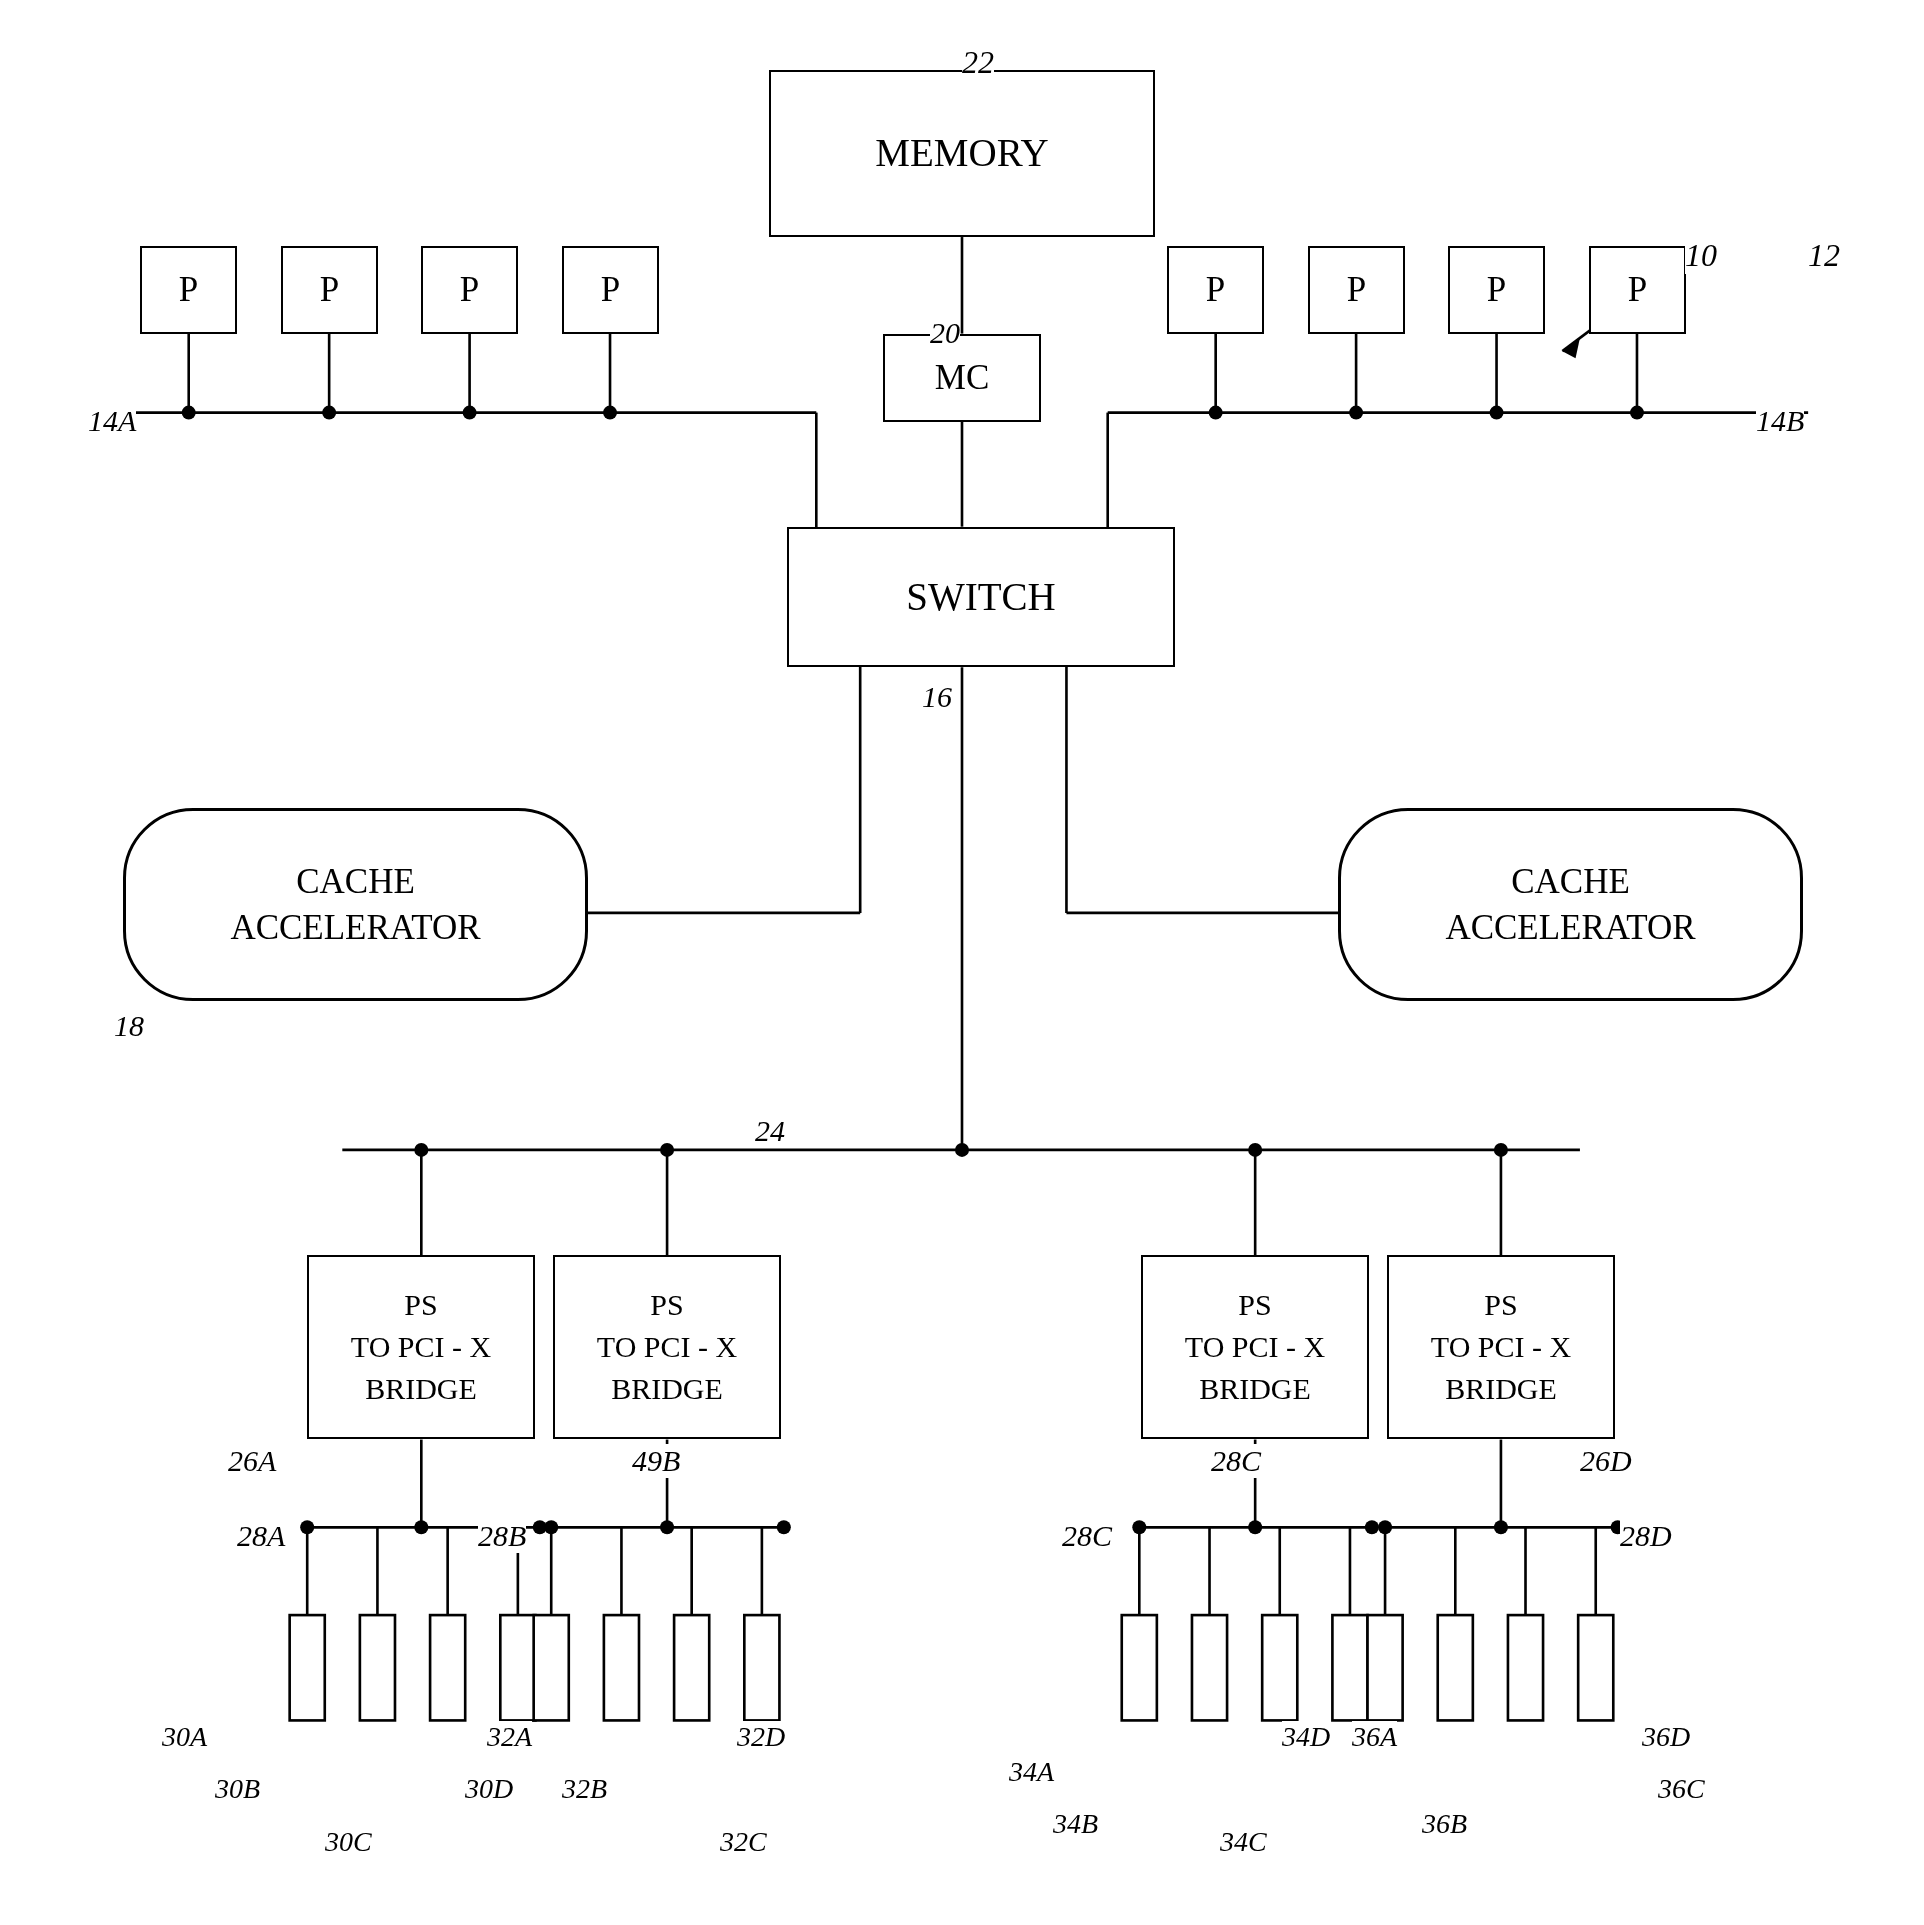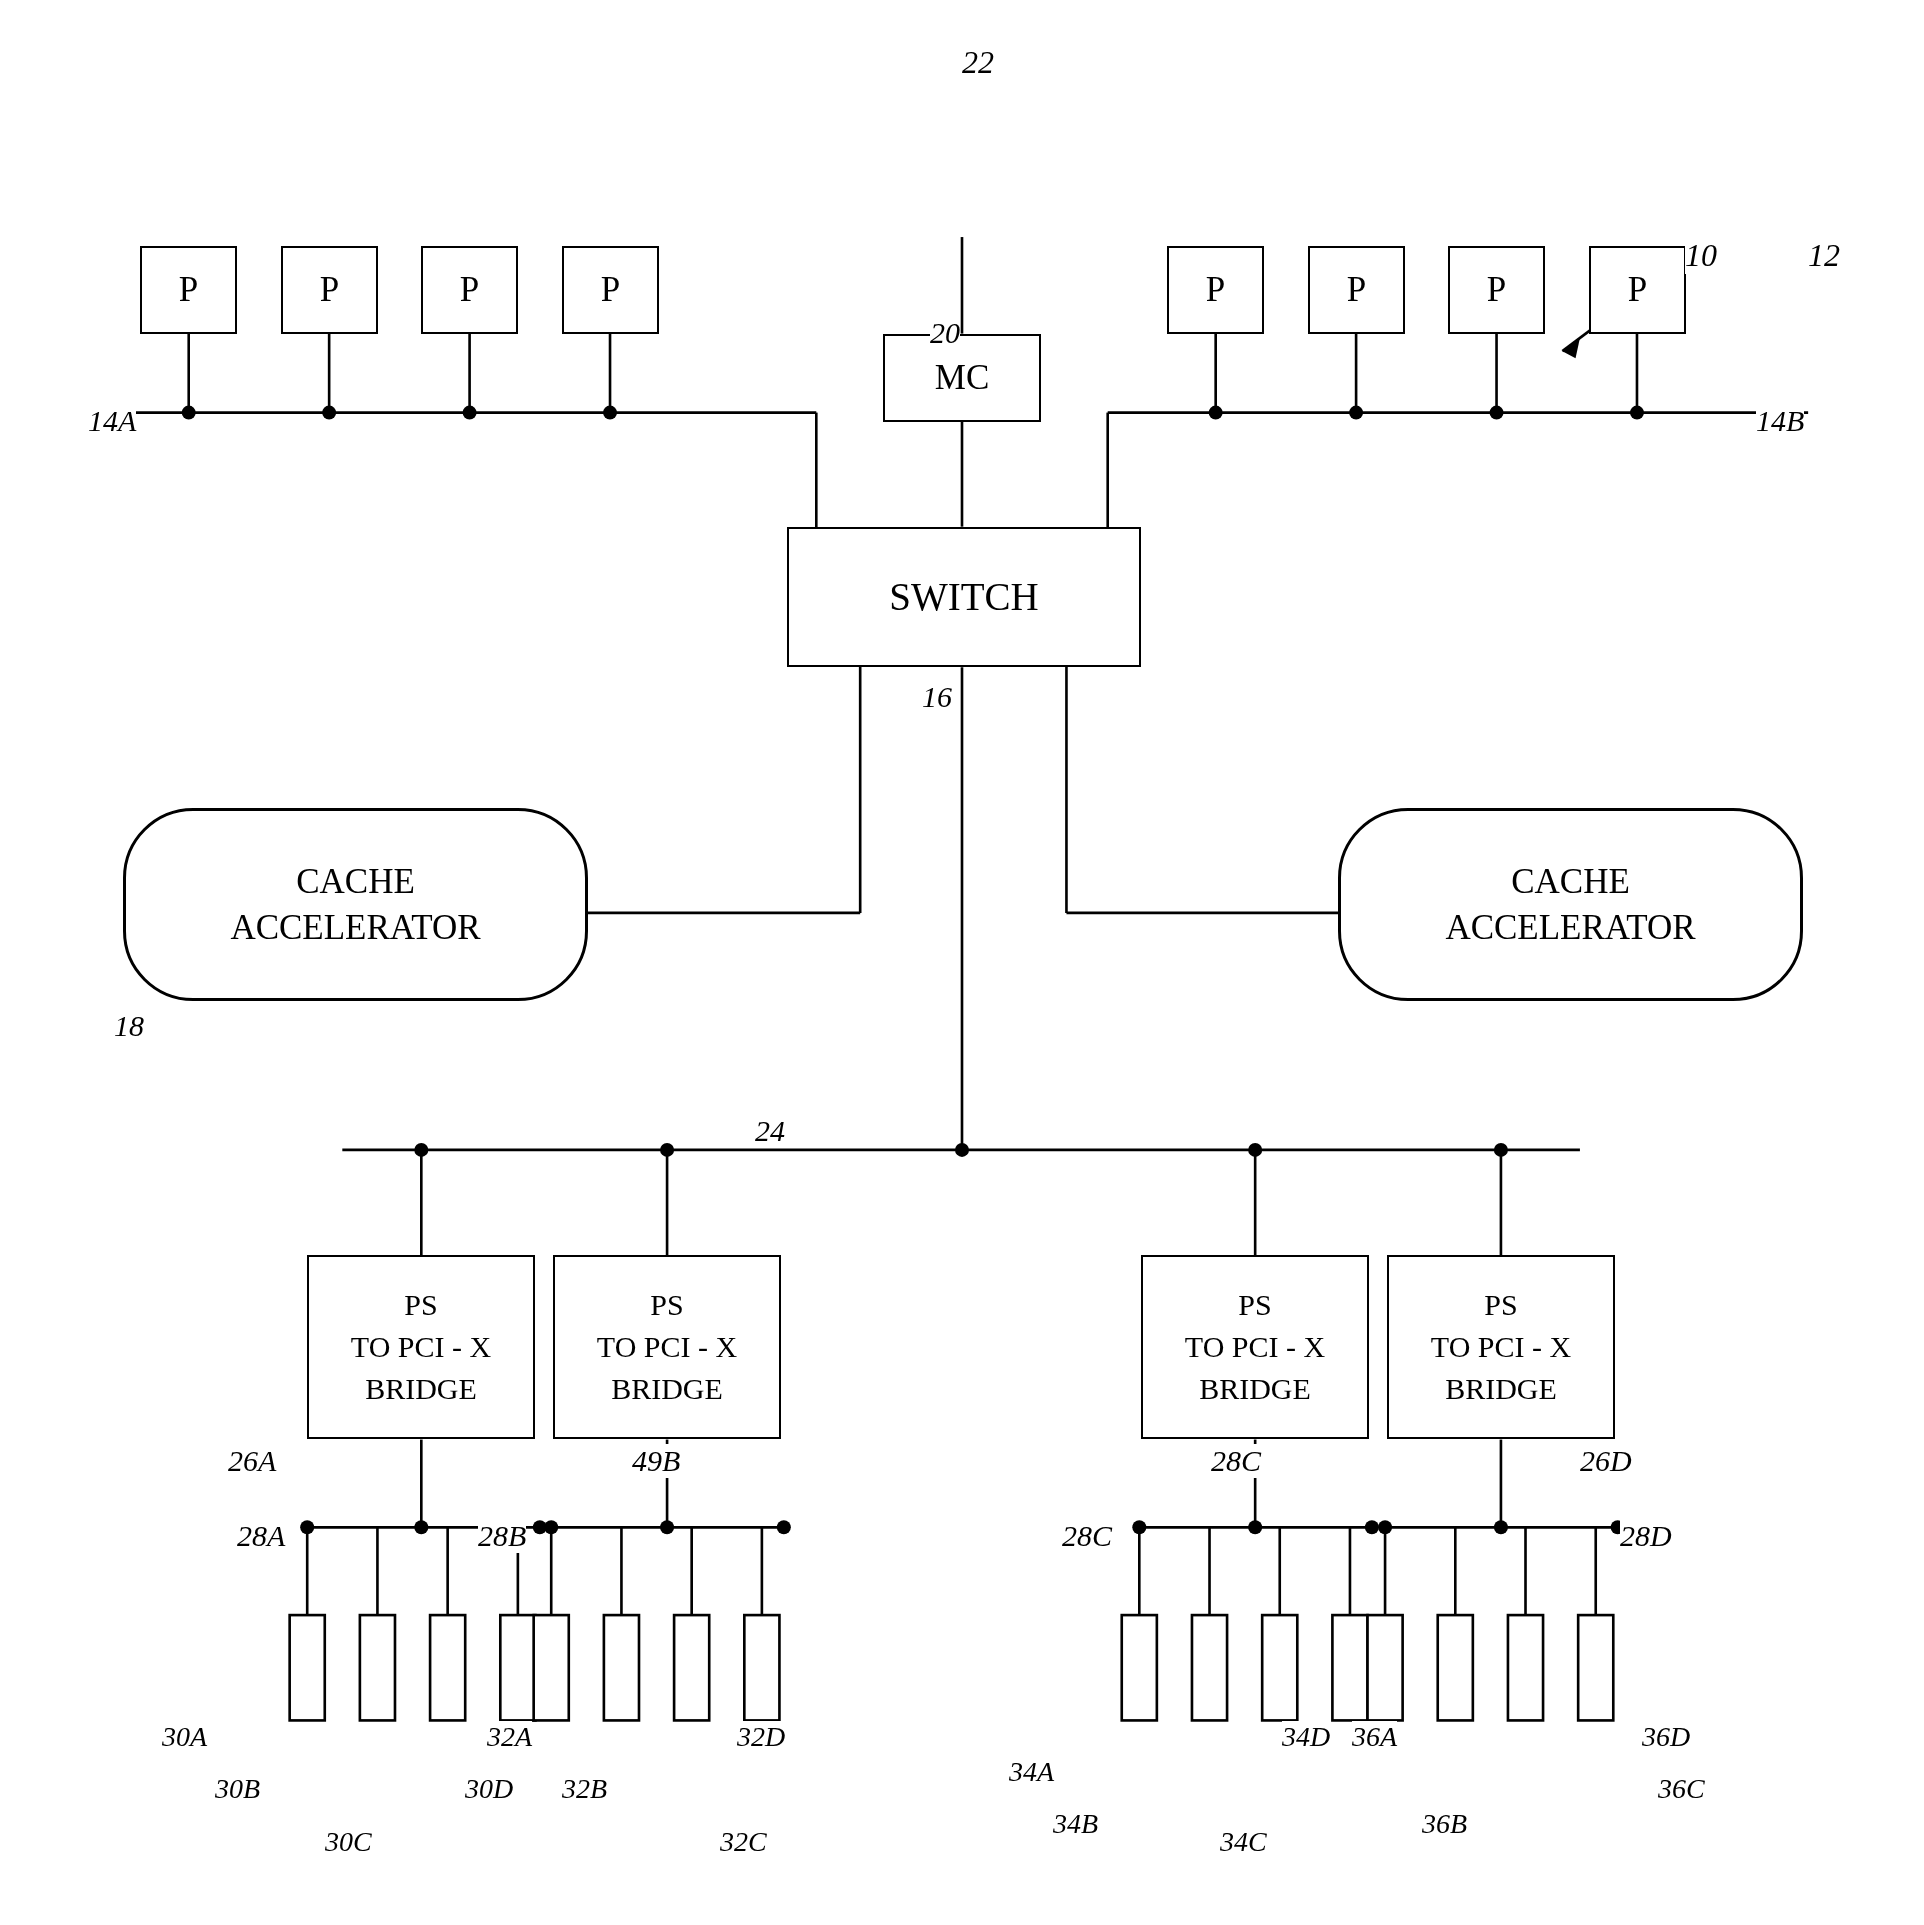--- a/index.html
+++ b/index.html
@@ -199,20 +199,23 @@
 
     <rect x="1558" y="1840" width="40" height="120" fill="white" stroke="black" stroke-width="3"></rect>
     <rect x="1638" y="1840" width="40" height="120" fill="white" stroke="black" stroke-width="3"></rect>
     <rect x="1718" y="1840" width="40" height="120" fill="white" stroke="black" stroke-width="3"></rect>
     <rect x="1798" y="1840" width="40" height="120" fill="white" stroke="black" stroke-width="3"></rect>
 
     <line x1="1900" y1="310" x2="1780" y2="400" stroke="black" stroke-width="3"></line>
     <polygon points="1780,400 1800,385 1795,408" fill="black"></polygon>
   </svg>
 
+  <div class="box" style="left:769px; top:70px; width:386px; height:167px; font-size:39px;">
+    <span>MEMORY</span>
+  </div>
 
   <span class="label" style="left:962px; top:44px; font-size:32px; font-style:italic;">22</span>
 
   <div class="box" style="left:883px; top:334px; width:158px; height:88px; font-size:35px;">
     <span>MC</span>
   </div>
 
   <span class="label" style="left:930px; top:316px; font-size:30px; font-style:italic;">20</span>
 
   <div class="box-p" style="left:140px; top:246px;">
@@ -238,21 +241,21 @@
     <span>P</span>
   </div>
   <div class="box-p" style="left:1589px; top:246px;">
     <span>P</span>
   </div>
 
   <span class="label" style="left:88px; top:404px; font-size:30px; font-style:italic;">14A</span>
 
   <span class="label" style="left:1756px; top:404px; font-size:30px; font-style:italic;">14B</span>
 
-  <div class="box" style="left:787px; top:527px; width:354px; height:140px; font-size:39px;">
+  <div class="box" style="left:787px; top:527px; width:388px; height:140px; font-size:39px;">
     <span>SWITCH</span>
   </div>
 
   <span class="label" style="left:922px; top:680px; font-size:30px; font-style:italic;">16</span>
 
   <div class="oval" style="left:123px; top:808px; width:465px; height:193px; font-size:35px; line-height:1.3;">
     <span style="white-space:pre-line;">CACHE
 ACCELERATOR</span>
   </div>
 

